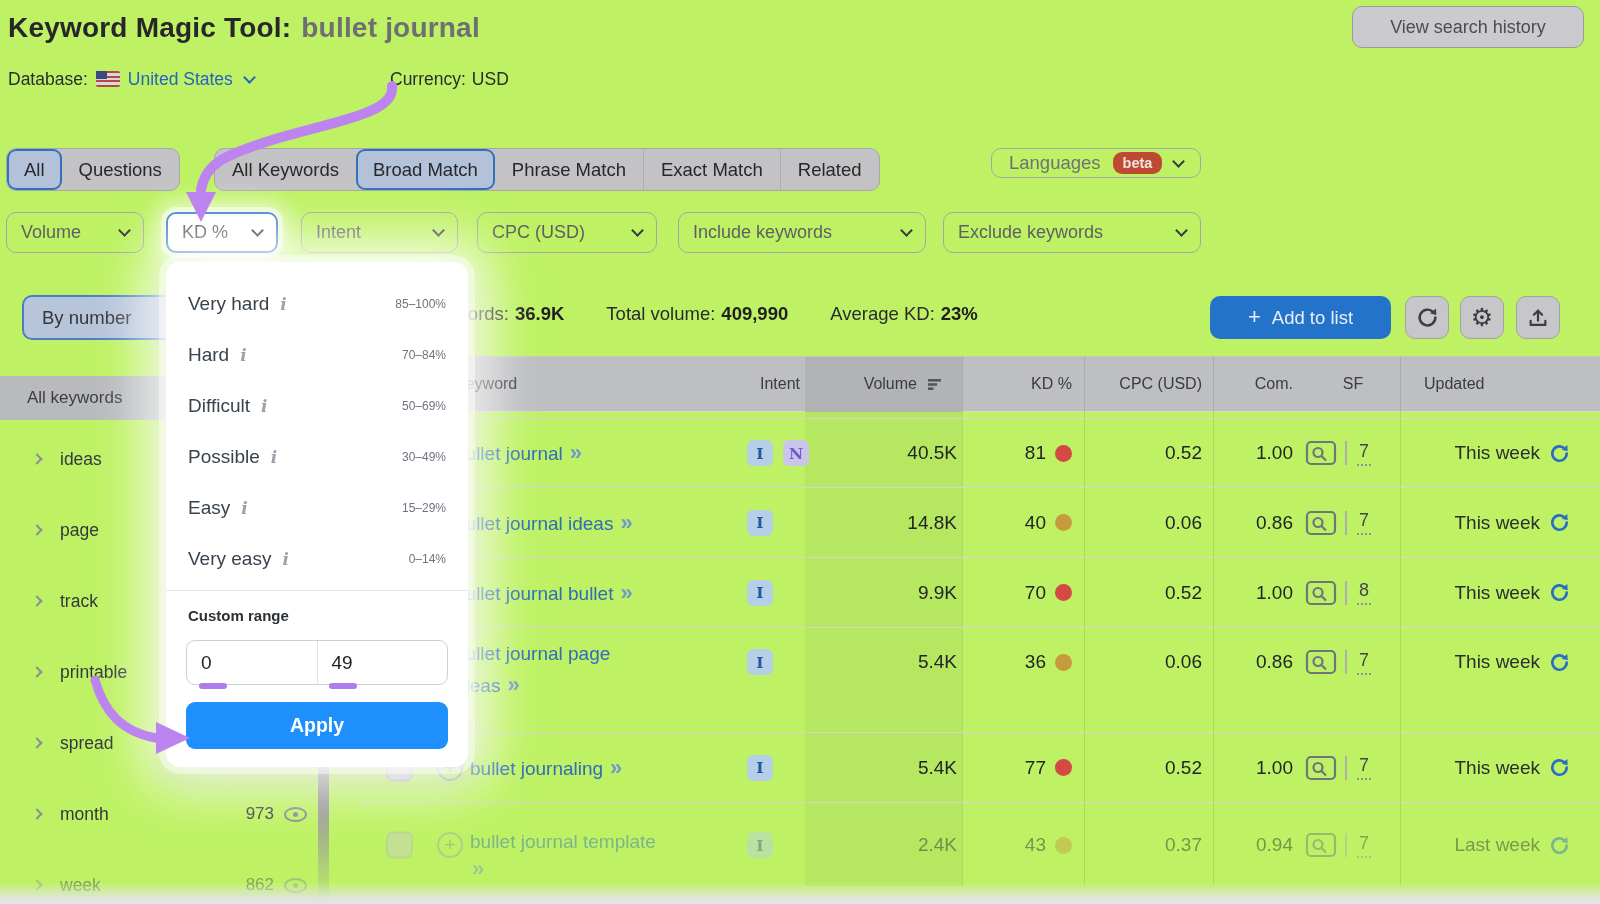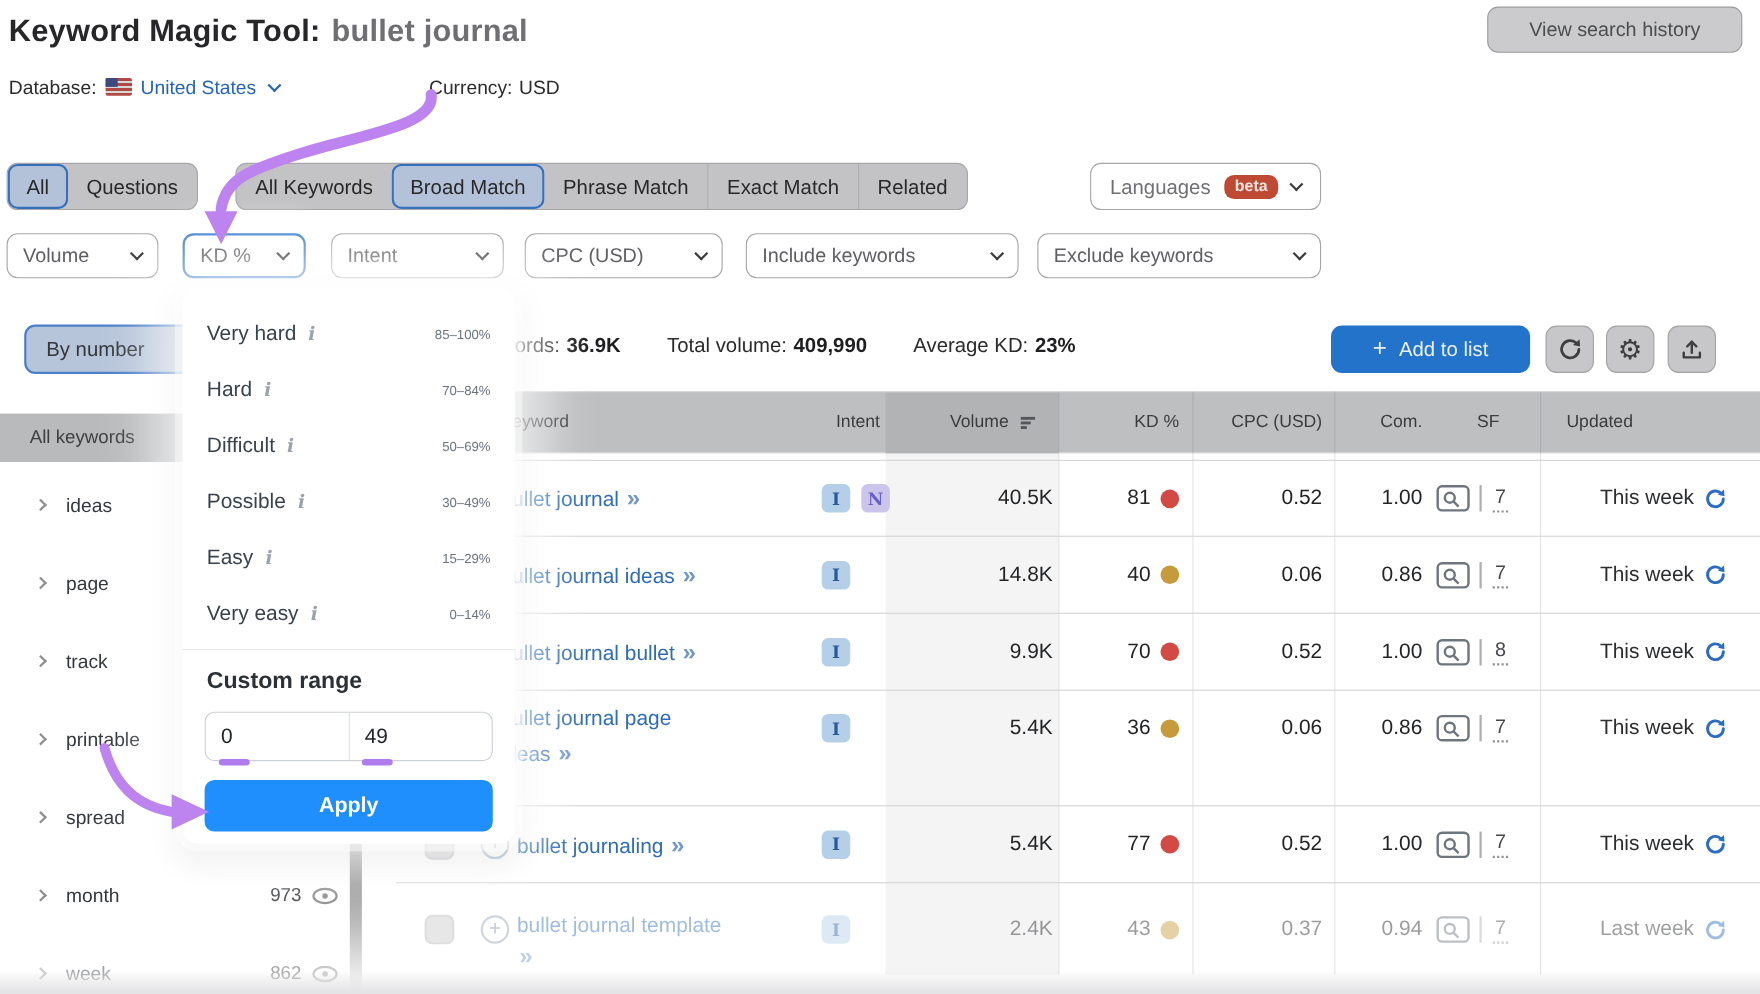--- a/index.html
+++ b/index.html
@@ -1,19 +1,19 @@
 <!DOCTYPE html>
 <html><head>
 <meta charset="utf-8">
 <style>
   * { margin:0; padding:0; box-sizing:border-box; }
   html,body { background:#9a9a9c; }
   .screen {
     position:relative; width:1600px; height:904px; overflow:hidden;
-    background:#ffffff; font-family:"Liberation Sans", sans-serif; color:#2c2c2e;
+    background:#bef264; font-family:"Liberation Sans", sans-serif; color:#2c2c2e;
   }
   .abs { position:absolute; }
 
   
   .title { left:8px; top:12px; font-size:28px; font-weight:bold; color:#27272a; letter-spacing:.2px; }
   .title .query { color:#6f6f73; margin-left:10px; }
   .view-history { left:1352px; top:6px; width:232px; height:42px; border:1.5px solid #9b9b9d;
     border-radius:10px; background:#cbcbcd; color:#4b4d4f; font-size:18px;
     display:flex; align-items:center; justify-content:center; cursor:pointer; }
   .db-row { left:8px; top:66px; height:26px; display:flex; align-items:center; font-size:17.5px; color:#2c2c2e; }
@@ -33,21 +33,21 @@
 
   
   .tab-group { top:148px; height:43px; display:flex; align-items:stretch;
     border:1px solid #a7a7a9; border-radius:10px; background:#c3c3c5; overflow:hidden; }
   .tab { display:flex; align-items:center; padding:0 17px; font-size:18.5px; color:#28282a; cursor:pointer;
     border-left:1px solid #aeaeb0; }
   .tab:first-child { border-left:none; }
   .tab.selected { background:#b3c2d8; box-shadow:inset 0 0 0 2px #3471bd; border-radius:9px; border-left:none; }
   .tab.selected + .tab { border-left:none; }
   .g1 { left:6px; } .g2 { left:214px; }
-  .lang-group { left:991px; top:148px; height:43px; display:flex; align-items:center; gap:12px;
+  .lang-group { left:991px; top:148px; height:30px; display:flex; align-items:center; gap:12px;
     border:1px solid #a7a7a9; border-radius:10px; padding:0 17px; cursor:pointer; }
   .lang-label { font-size:18.5px; color:#707074; }
   .beta-badge { background:#bf4a33; color:#efe4e0; font-size:14.5px; font-weight:bold;
     padding:3px 10px; border-radius:9px; }
 
   
   .pill { top:212px; height:41px; border:1.5px solid #a6a6a8; border-radius:10px;
     display:flex; align-items:center; justify-content:space-between; padding:0 14px;
     font-size:18px; color:#5f5f63; cursor:pointer; }
   .pill-volume  { left:6px;    width:138px; }
@@ -143,21 +143,21 @@
   .kd-panel { left:166px; top:262px; width:302px; height:505px; background:#ffffff; border-radius:14px; z-index:50;
     box-shadow:0 0 0 7px rgba(255,255,255,.45), 0 0 50px 22px rgba(255,255,255,.85), 0 12px 28px rgba(25,25,35,.18); }
   .kd-options { padding:16px 22px 0; }
   .kd-opt { height:51px; display:flex; align-items:center; cursor:pointer; }
   .kd-opt .olabel { font-size:19px; color:#39434e; }
   .info-i { font-family:"DejaVu Serif", serif; font-style:italic; font-weight:bold; color:#9aa3ac;
     font-size:17px; margin-left:11px; }
   .kd-opt .spacer { flex:1; }
   .kd-opt .orange-txt { font-size:12px; color:#6b747e; }
   .kd-divider { border-top:1px solid #e6e8ea; margin:6px 0 0; }
-  .custom-label { margin:16px 22px 0; font-size:21px; font-weight:bold; color:#2c3136; }
+  .custom-label { margin:16px 22px 0; font-size:15px; font-weight:bold; color:#2c3136; }
   .range-inputs { position:relative; margin:16px 20px 0; height:45px; border:1.5px solid #ccd1d6;
     border-radius:9px; display:flex; background:#fff; }
   .range-half { flex:1; display:flex; align-items:center; padding-left:14px; font-size:19px; color:#212529; }
   .range-half.right { border-left:1.5px solid #dfe3e6; }
   .mark { position:absolute; bottom:-5px; width:28px; height:6px; background:#b07bed; border-radius:3px; }
   .mark.m1 { left:12px; } .mark.m2 { left:calc(50% + 12px); }
   .apply-btn { margin:17px 20px 0; height:47px; background:#1f8ffe; border-radius:9px; color:#ffffff;
     font-size:19.5px; font-weight:bold; display:flex; align-items:center; justify-content:center; cursor:pointer; }
 
   

